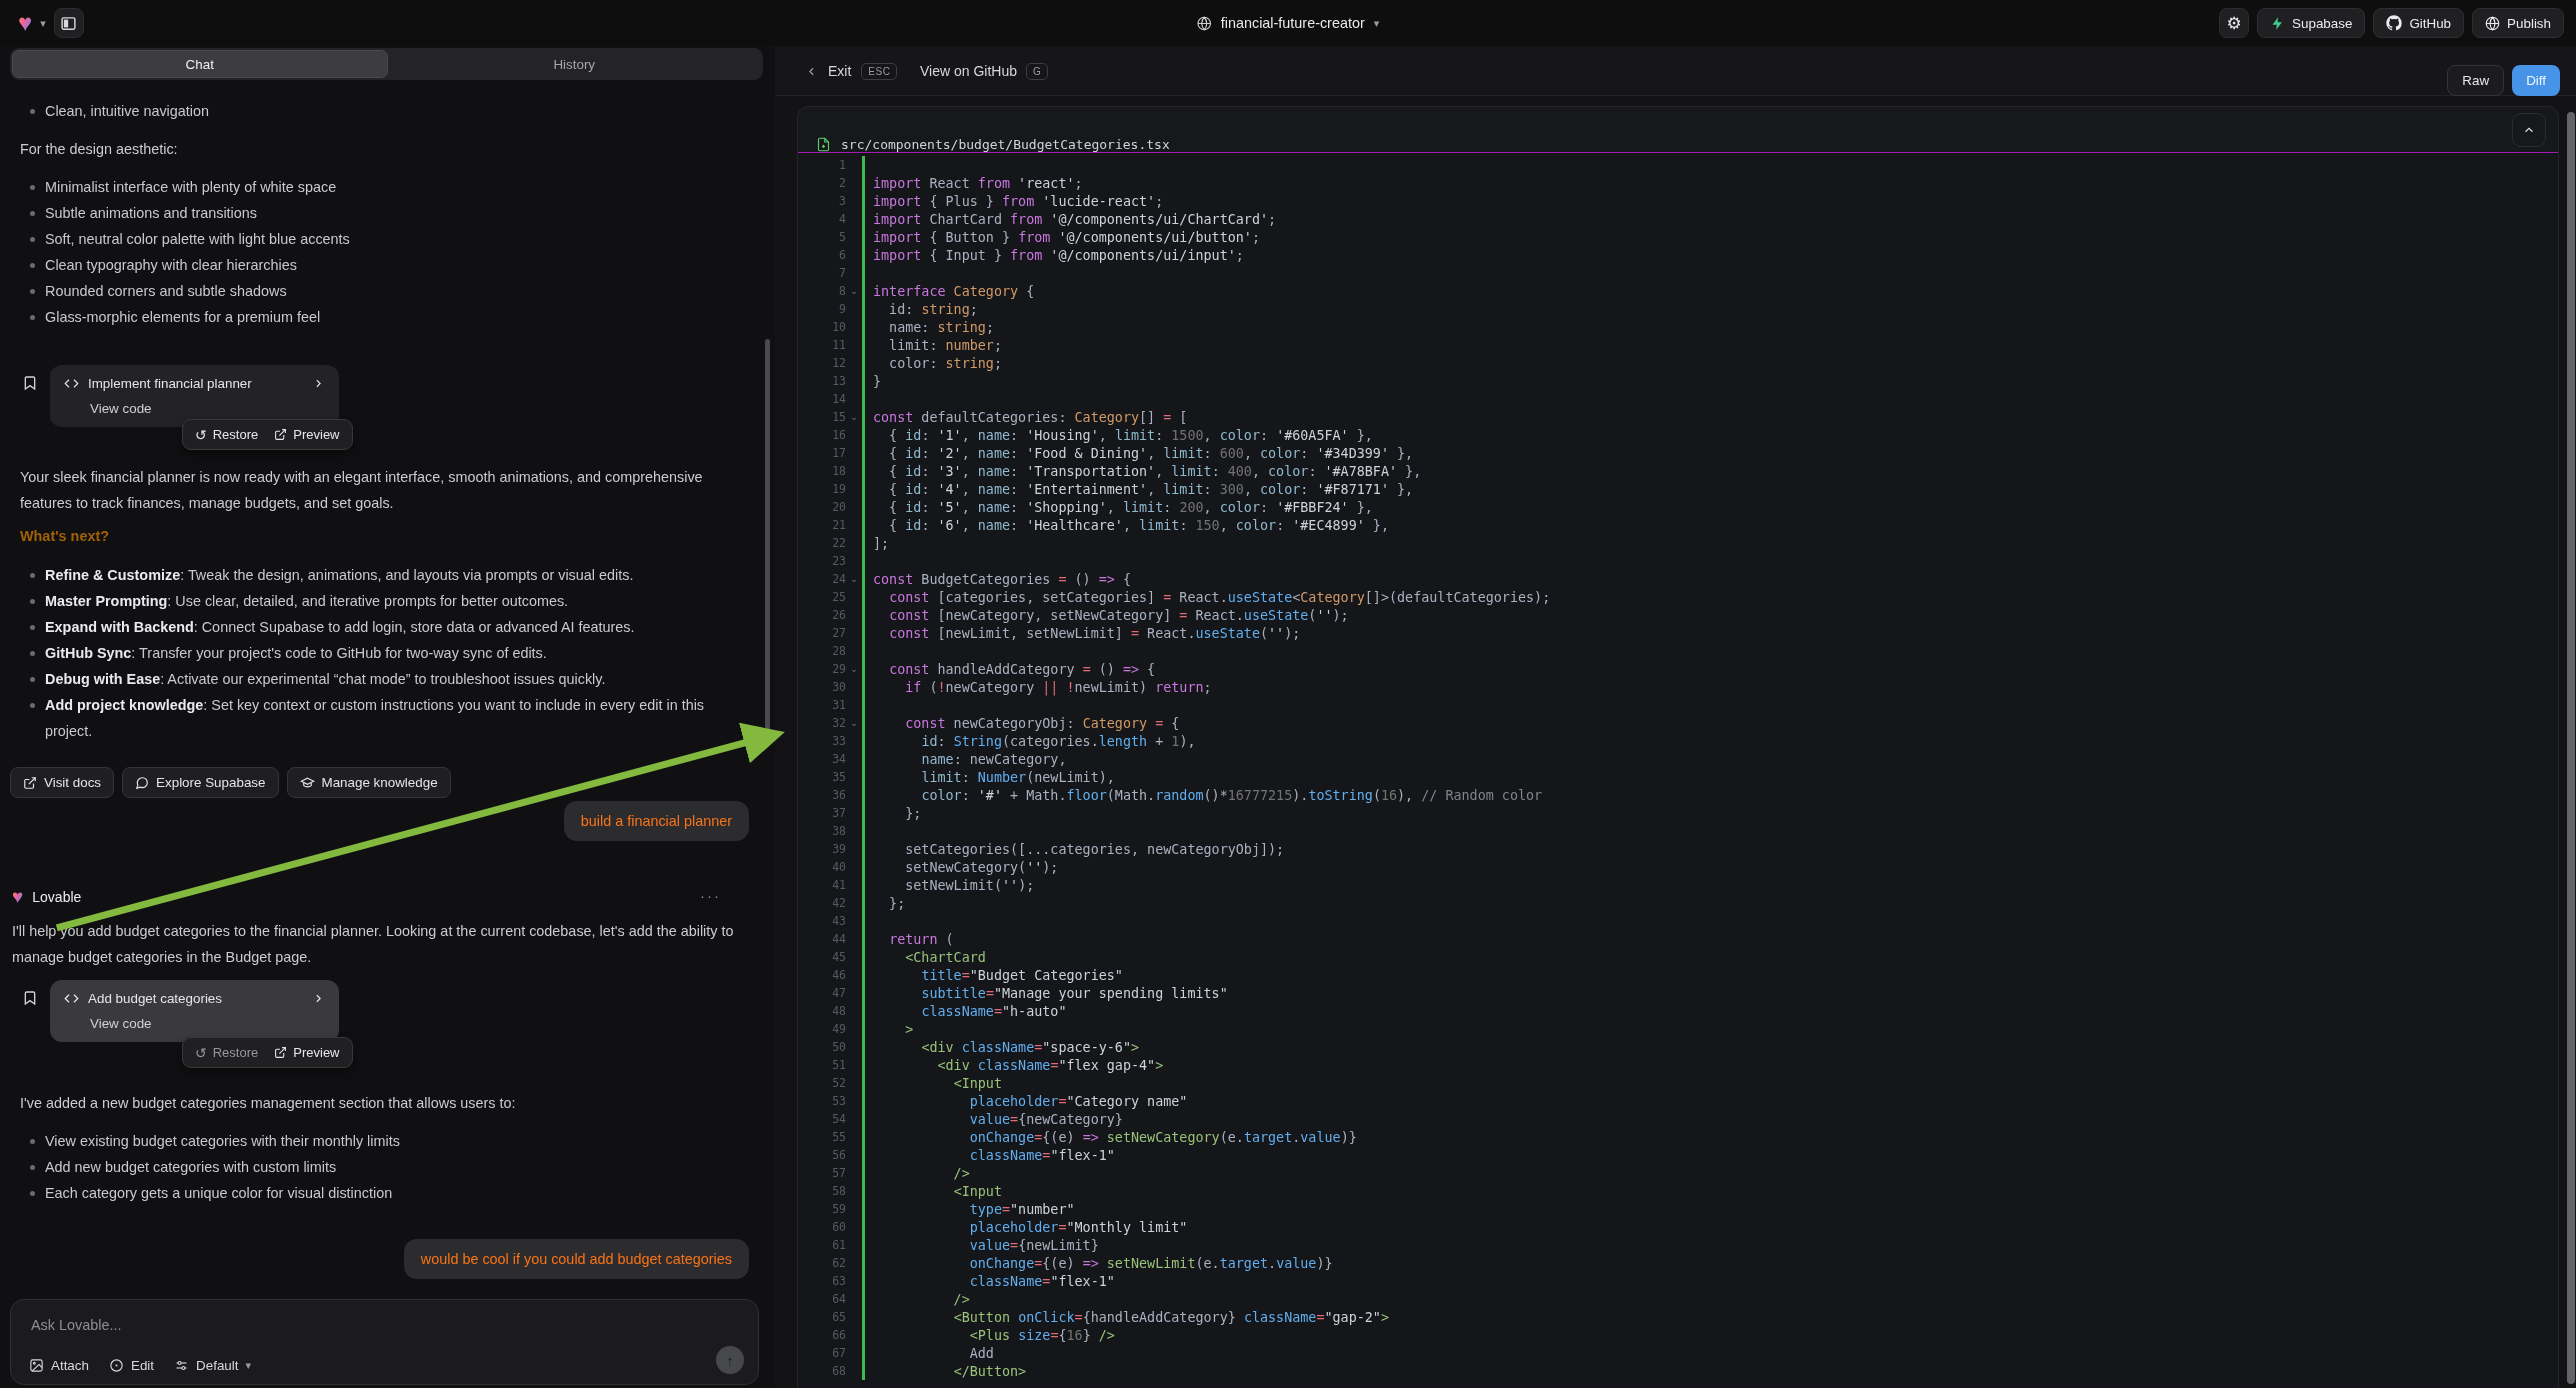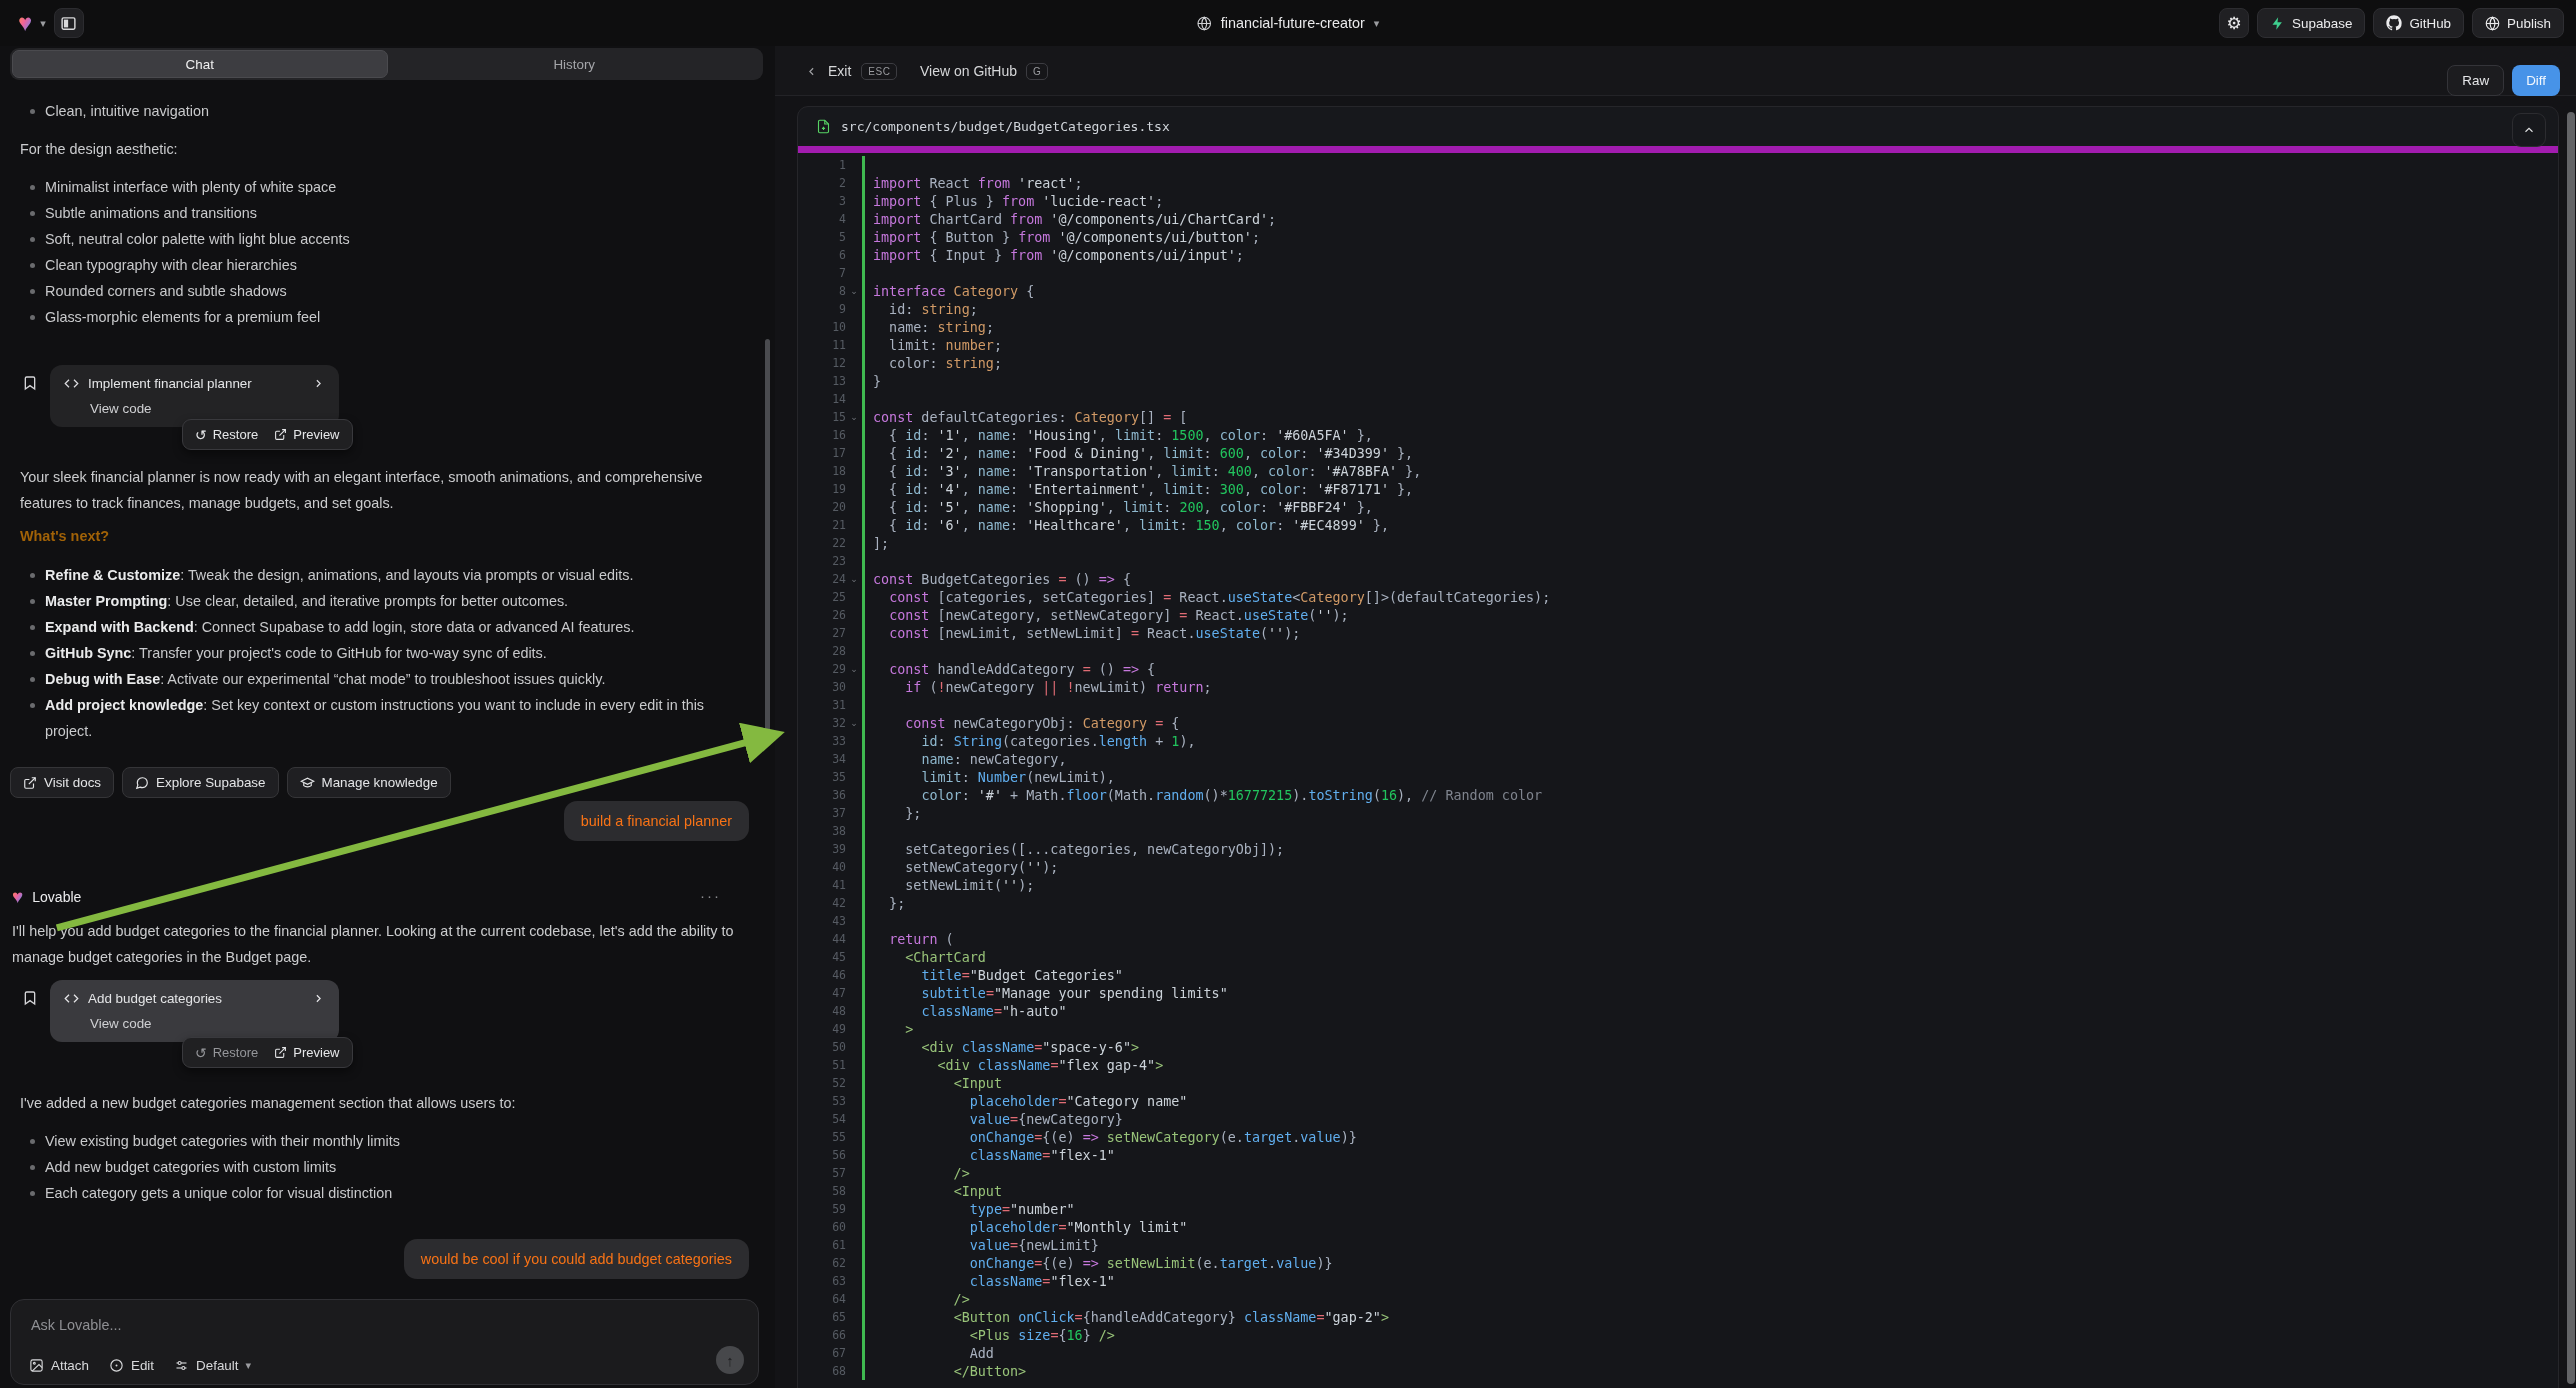--- a/index.html
+++ b/index.html
@@ -67,31 +67,31 @@
   .code-panel { position:absolute; left:775px; top:46px; right:0; bottom:0; background:#131316; }
   .code-header { position:absolute; top:0; left:0; right:0; height:50px; background:#161619; border-bottom:1px solid #232327; }
   .ch-left { position:absolute; left:30px; top:0; height:50px; display:flex; align-items:center; gap:10px; color:#d6d7d9; font-size:14px; }
   .kbd { border:1px solid #3c3c41; border-radius:5px; padding:2px 6px; font-size:10px; color:#9b9ca0; letter-spacing:0.5px; }
   .ch-gh { position:absolute; left:145px; top:0; height:50px; display:flex; align-items:center; gap:9px; color:#d6d7d9; font-size:14px; cursor:pointer; }
   .ch-right { position:absolute; right:16px; top:0; height:50px; display:flex; align-items:flex-end; gap:8px; }
   .raw-btn { height:31px; padding:0 14px; border-radius:8px; border:1px solid #343439; background:#1c1c1f; color:#e6e7e9; font-size:13.4px; display:flex; align-items:center; cursor:pointer; }
   .diff-btn { height:31px; padding:0 14px; border-radius:8px; background:#4793e8; color:#f2f7fd; font-size:13.4px; display:flex; align-items:center; cursor:pointer; }
 
   .file-card { position:absolute; left:22px; right:17px; top:60px; bottom:-12px; background:#17181c; border:1px solid #26262a; border-radius:11px; overflow:hidden; }
-  .file-header { position:relative; height:46px; border-bottom:7px solid #a21caf; display:flex; align-items:center; padding-left:18px; gap:10px; }
+  .file-header { position:relative; height:46px; border-bottom:1px solid #a21caf; display:flex; align-items:flex-end; padding-left:18px; gap:10px; }
   .file-path { font-family:"DejaVu Sans Mono", monospace; font-size:13px; color:#d0d4da; }
   .collapse-btn { position:absolute; right:12px; top:6px; width:34px; height:34px; border:1px solid #2c2c30; border-radius:9px; display:flex; align-items:center; justify-content:center; color:#dfe0e2; cursor:pointer; }
   .code-area { position:absolute; top:46px; left:0; right:0; bottom:0; background:#15161a; overflow:hidden; padding-top:3px; }
   .code-row { display:flex; height:18px; align-items:center; }
   .ln { width:48px; flex:none; text-align:right; font-family:"DejaVu Sans Mono", monospace; font-size:11.5px; color:#565b63; }
   .fold { width:16px; flex:none; text-align:center; font-size:9px; color:#6e7278; line-height:1; }
   .gbar { width:3px; align-self:stretch; flex:none; background:#3fb950; }
   .code-text { font-family:"DejaVu Sans Mono", monospace; font-size:13.4px; white-space:pre; padding-left:8px; color:#a9b2c0; }
   .tk-k { color:#c678dd; } .tk-d { color:#a9b2c0; } .tk-s { color:#ccd3da; }
-  .tk-n { color:#22c55e; } .tk-t { color:#d19a66; } .tk-f { color:#61afef; }
+  .tk-n { color:#737373; } .tk-t { color:#d19a66; } .tk-f { color:#61afef; }
   .tk-g { color:#98c379; } .tk-o { color:#e06c75; } .tk-c { color:#7f848e; }
   .tk-p { color:#8fb9cf; }
 
   .win-thumb { position:absolute; right:1px; top:112px; bottom:4px; width:8px; border-radius:4px; background:#636467; }
 
   .arrow-overlay { position:absolute; inset:0; pointer-events:none; }
   svg.ic { display:block; }
 </style>
 </head>
 <body>

